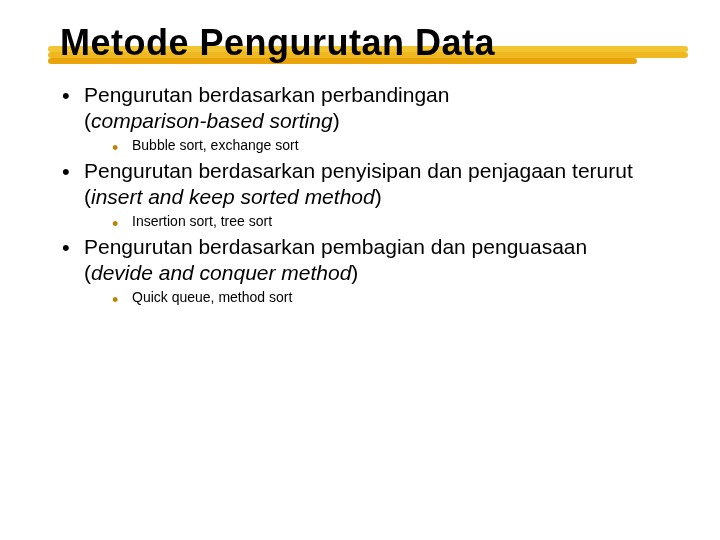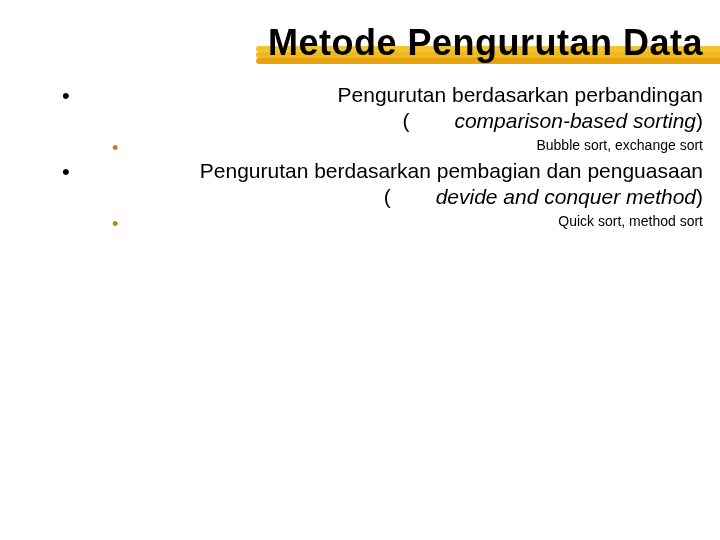--- a/index.html
+++ b/index.html
@@ -9,22 +9,21 @@
     height: 540px;
     background: #fff;
     font-family: "Arial", "Helvetica", sans-serif;
     color: #000;
   }
   .slide {
     position: relative;
     width: 720px;
     height: 540px;
     box-sizing: border-box;
-    padding: 22px 17px 10px 60px;
-    text-align: right;
+    padding: 22px 25px 10px 60px;
   }
   .title-wrap {
     position: relative;
     margin-bottom: 18px;
     display: inline-block;
   }
   .title-underline {
     position: absolute;
     left: -12px;
     right: -250px;
@@ -84,21 +83,21 @@
     line-height: 1.25;
   }
   ul.inner > li::before {
     content: "•";
     position: absolute;
     left: 0;
     top: 0;
     font-size: 18px;
     color: #b8860b;
   }
-  .italic { font-style: italic; margin-left: 45px; }
+  .italic { font-style: italic; }
   
   .hl {
     position: relative;
     white-space: nowrap;
   }
   .hl::after {
     content: "";
     position: absolute;
     left: 0;
     right: 0;
@@ -130,25 +129,33 @@
     <li>
       <span>Pengurutan berdasarkan perbandingan (</span><span class="italic hl">comparison-based sorting</span><span>)</span>
       <ul class="inner">
         <li>
           <span class="hl small">Bubble sort</span><span>, exchange sort</span>
         </li>
       </ul>
     </li>
 
 
+    <li>
+      <span>Pengurutan berdasarkan penyisipan dan penjagaan terurut (</span><span class="italic hl">insert and keep sorted method</span><span>)</span>
+      <ul class="inner">
+        <li>
+          <span class="hl small">Insertion sort</span><span>, tree sort</span>
+        </li>
+      </ul>
+    </li>
 
     <li>
       <span>Pengurutan berdasarkan pembagian dan penguasaan (</span><span class="italic hl">devide and conquer method</span><span>)</span>
       <ul class="inner">
         <li>
-          <span class="hl small">Quick sort</span><span>, method sort</span>
+          <span class="hl small">Quick queue</span><span>, method sort</span>
         </li>
       </ul>
     </li>
 
 
   </ul>
 </div>
 
 </body></html>

